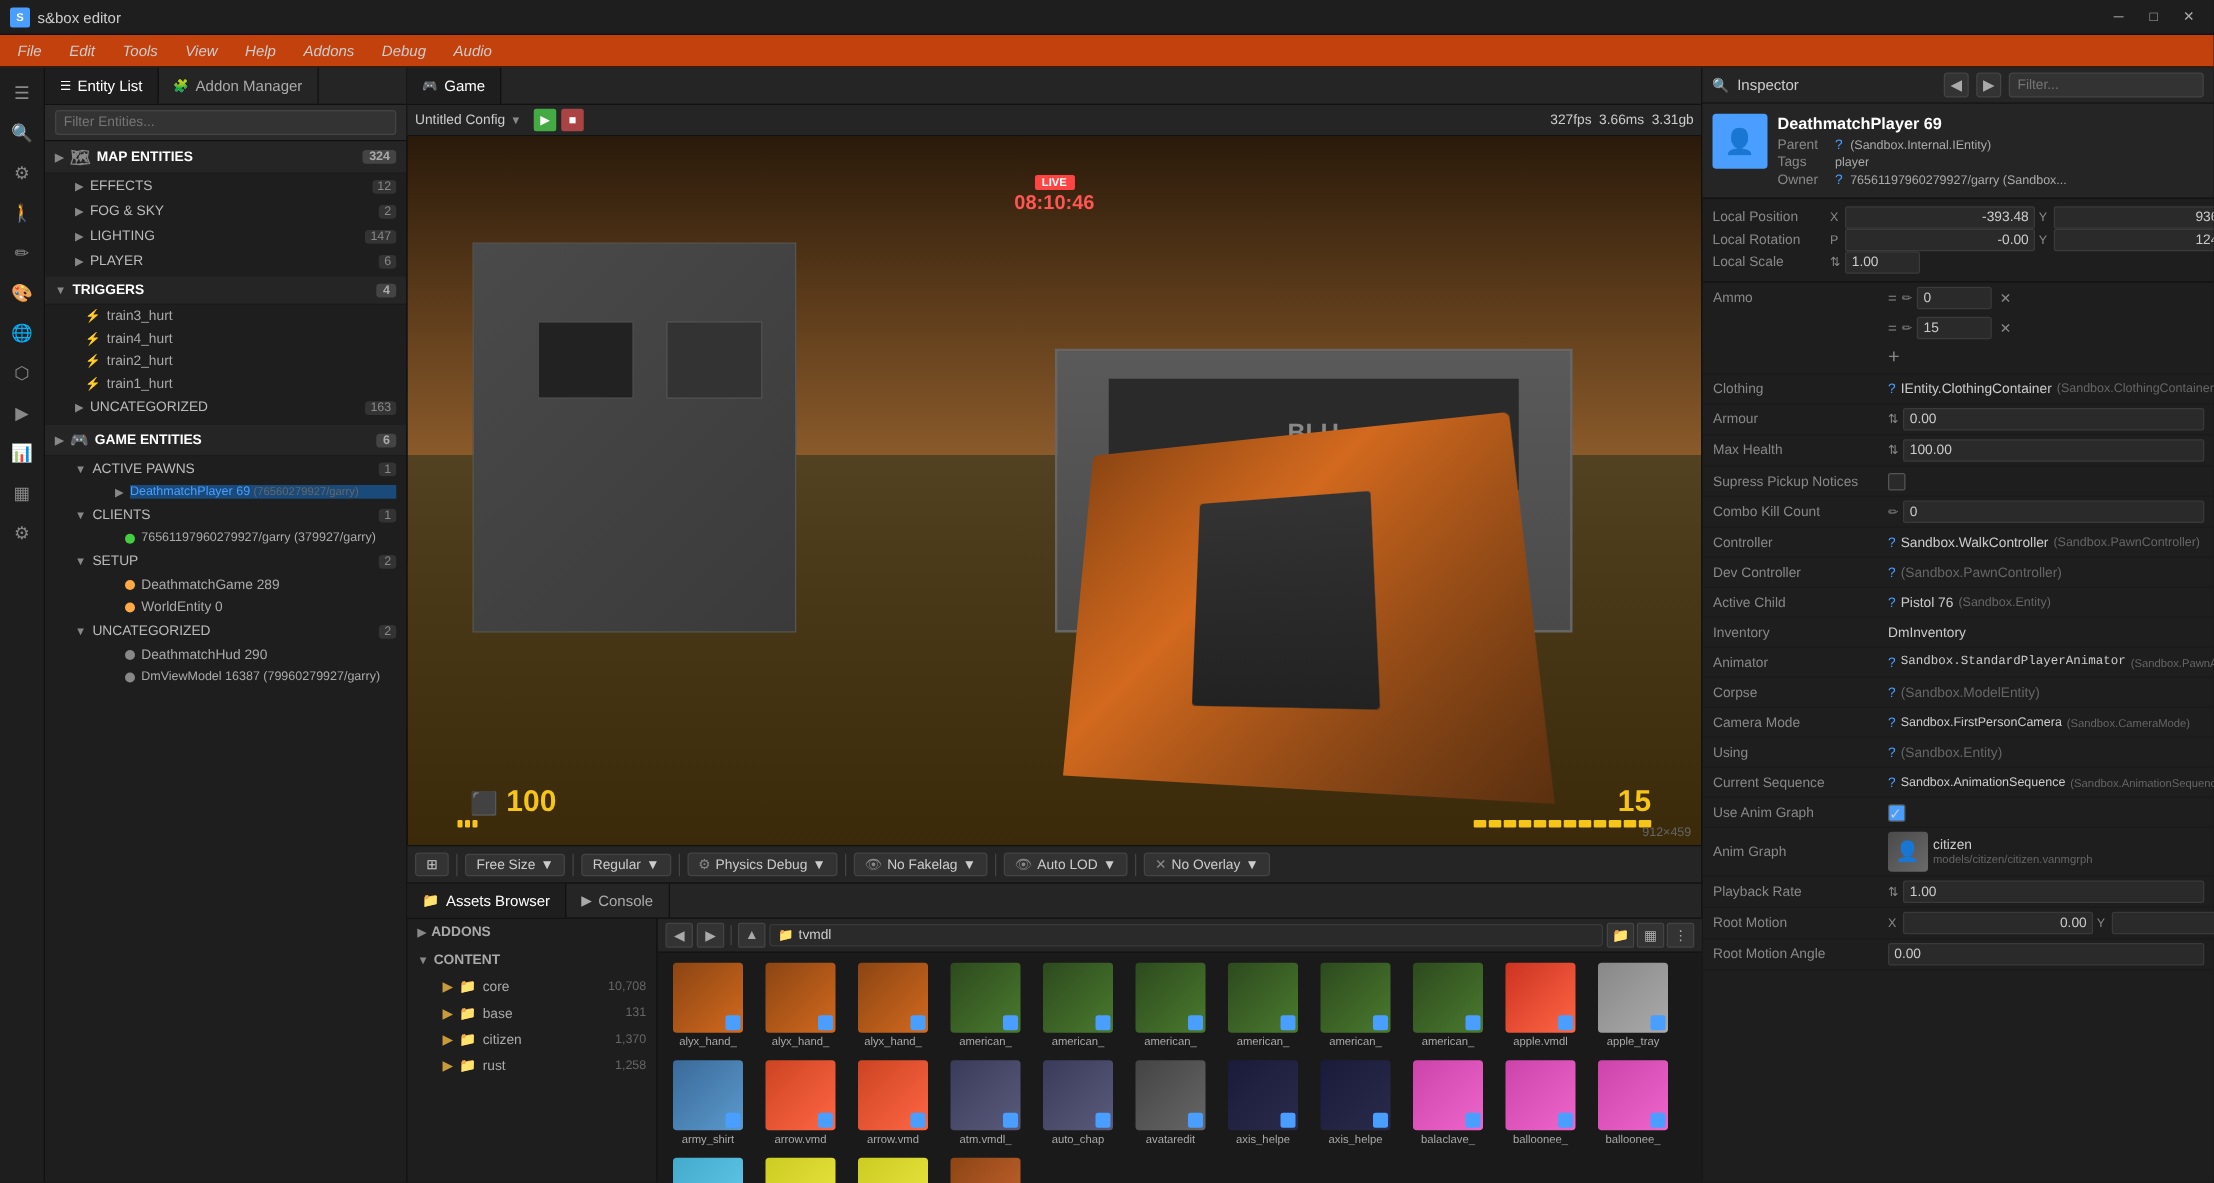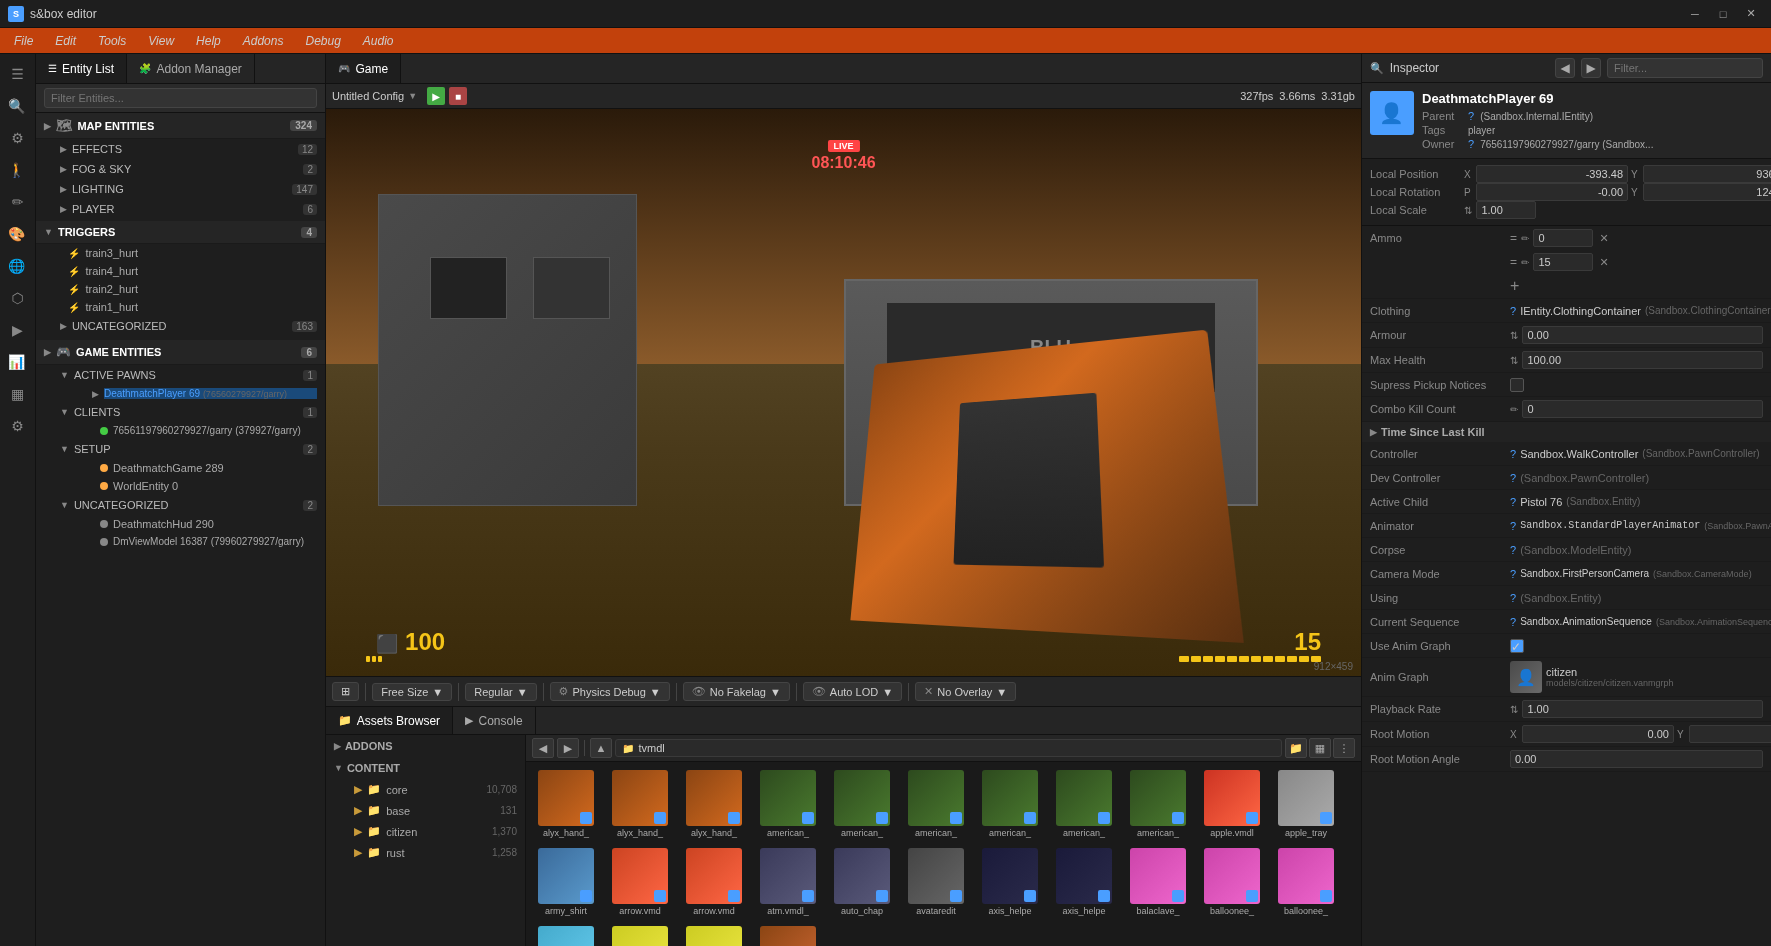--- a/index.html
+++ b/index.html
@@ -1320,24 +1320,20 @@
       </div>
 
       <div class="prop-row">
         <span class="prop-label">Combo Kill Count</span>
         <div class="prop-value">
           <span class="prop-pencil">✏</span>
           <input class="prop-input" value="0" type="text" style="">
         </div>
       </div>
 
-      <div class="prop-section-header">
-        <span class="caret caret-right"></span>
-        <span>Time Since Last Kill</span>
-      </div>
 
       <div class="prop-row">
         <span class="prop-label">Controller</span>
         <div class="prop-value">
           <span class="prop-help">?</span>
           <span style="color:#ccc; font-size:11px;">Sandbox.WalkController</span>
           <span style="color:#666; font-size:10px;">(Sandbox.PawnController)</span>
         </div>
       </div>
 
@@ -1351,20 +1347,26 @@
 
       <div class="prop-row">
         <span class="prop-label">Active Child</span>
         <div class="prop-value">
           <span class="prop-help">?</span>
           <span style="color:#ccc; font-size:11px;">Pistol 76</span>
           <span style="color:#666; font-size:10px;">(Sandbox.Entity)</span>
         </div>
       </div>
 
+      <div class="prop-row">
+        <span class="prop-label">Inventory</span>
+        <div class="prop-value">
+          <span style="color:#ccc; font-size:11px;">DmInventory</span>
+        </div>
+      </div>
 
       <div class="prop-row">
         <span class="prop-label">Animator</span>
         <div class="prop-value">
           <span class="prop-help">?</span>
           <span style="color:#ccc; font-size:10px;font-family:Liberation Mono, monospace;">Sandbox.StandardPlayerAnimator</span>
           <span style="color:#666; font-size:9px;">(Sandbox.PawnAnimator)</span>
         </div>
       </div>
 

